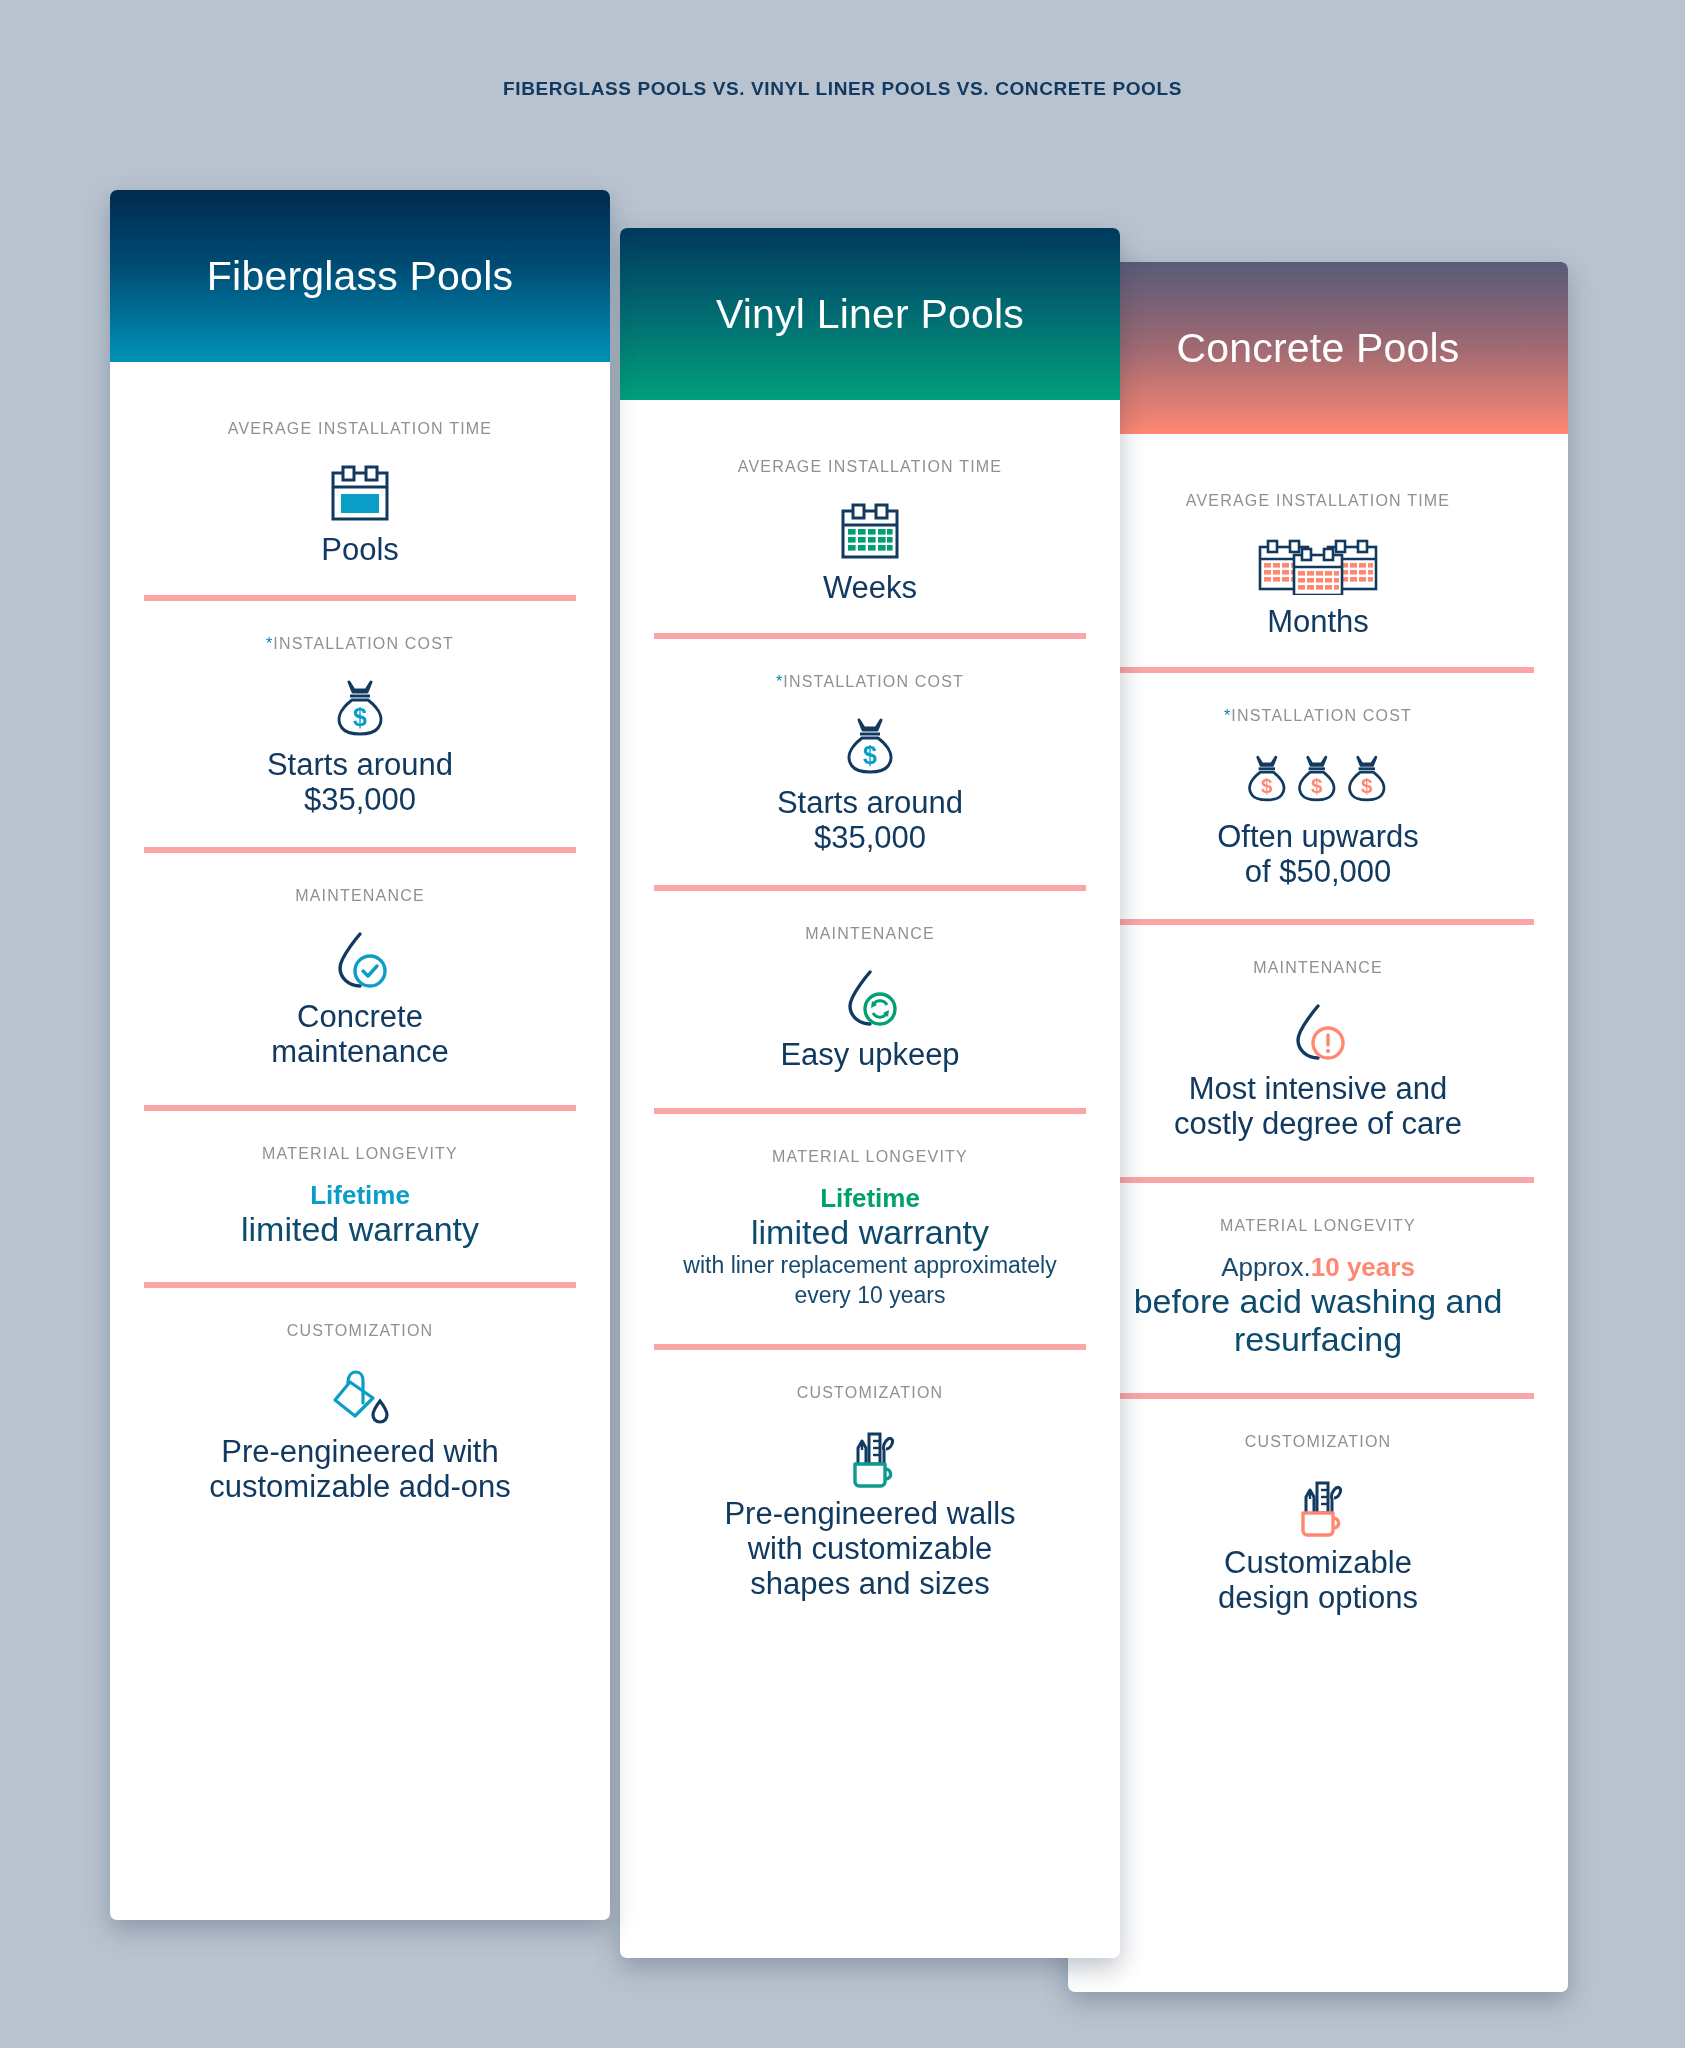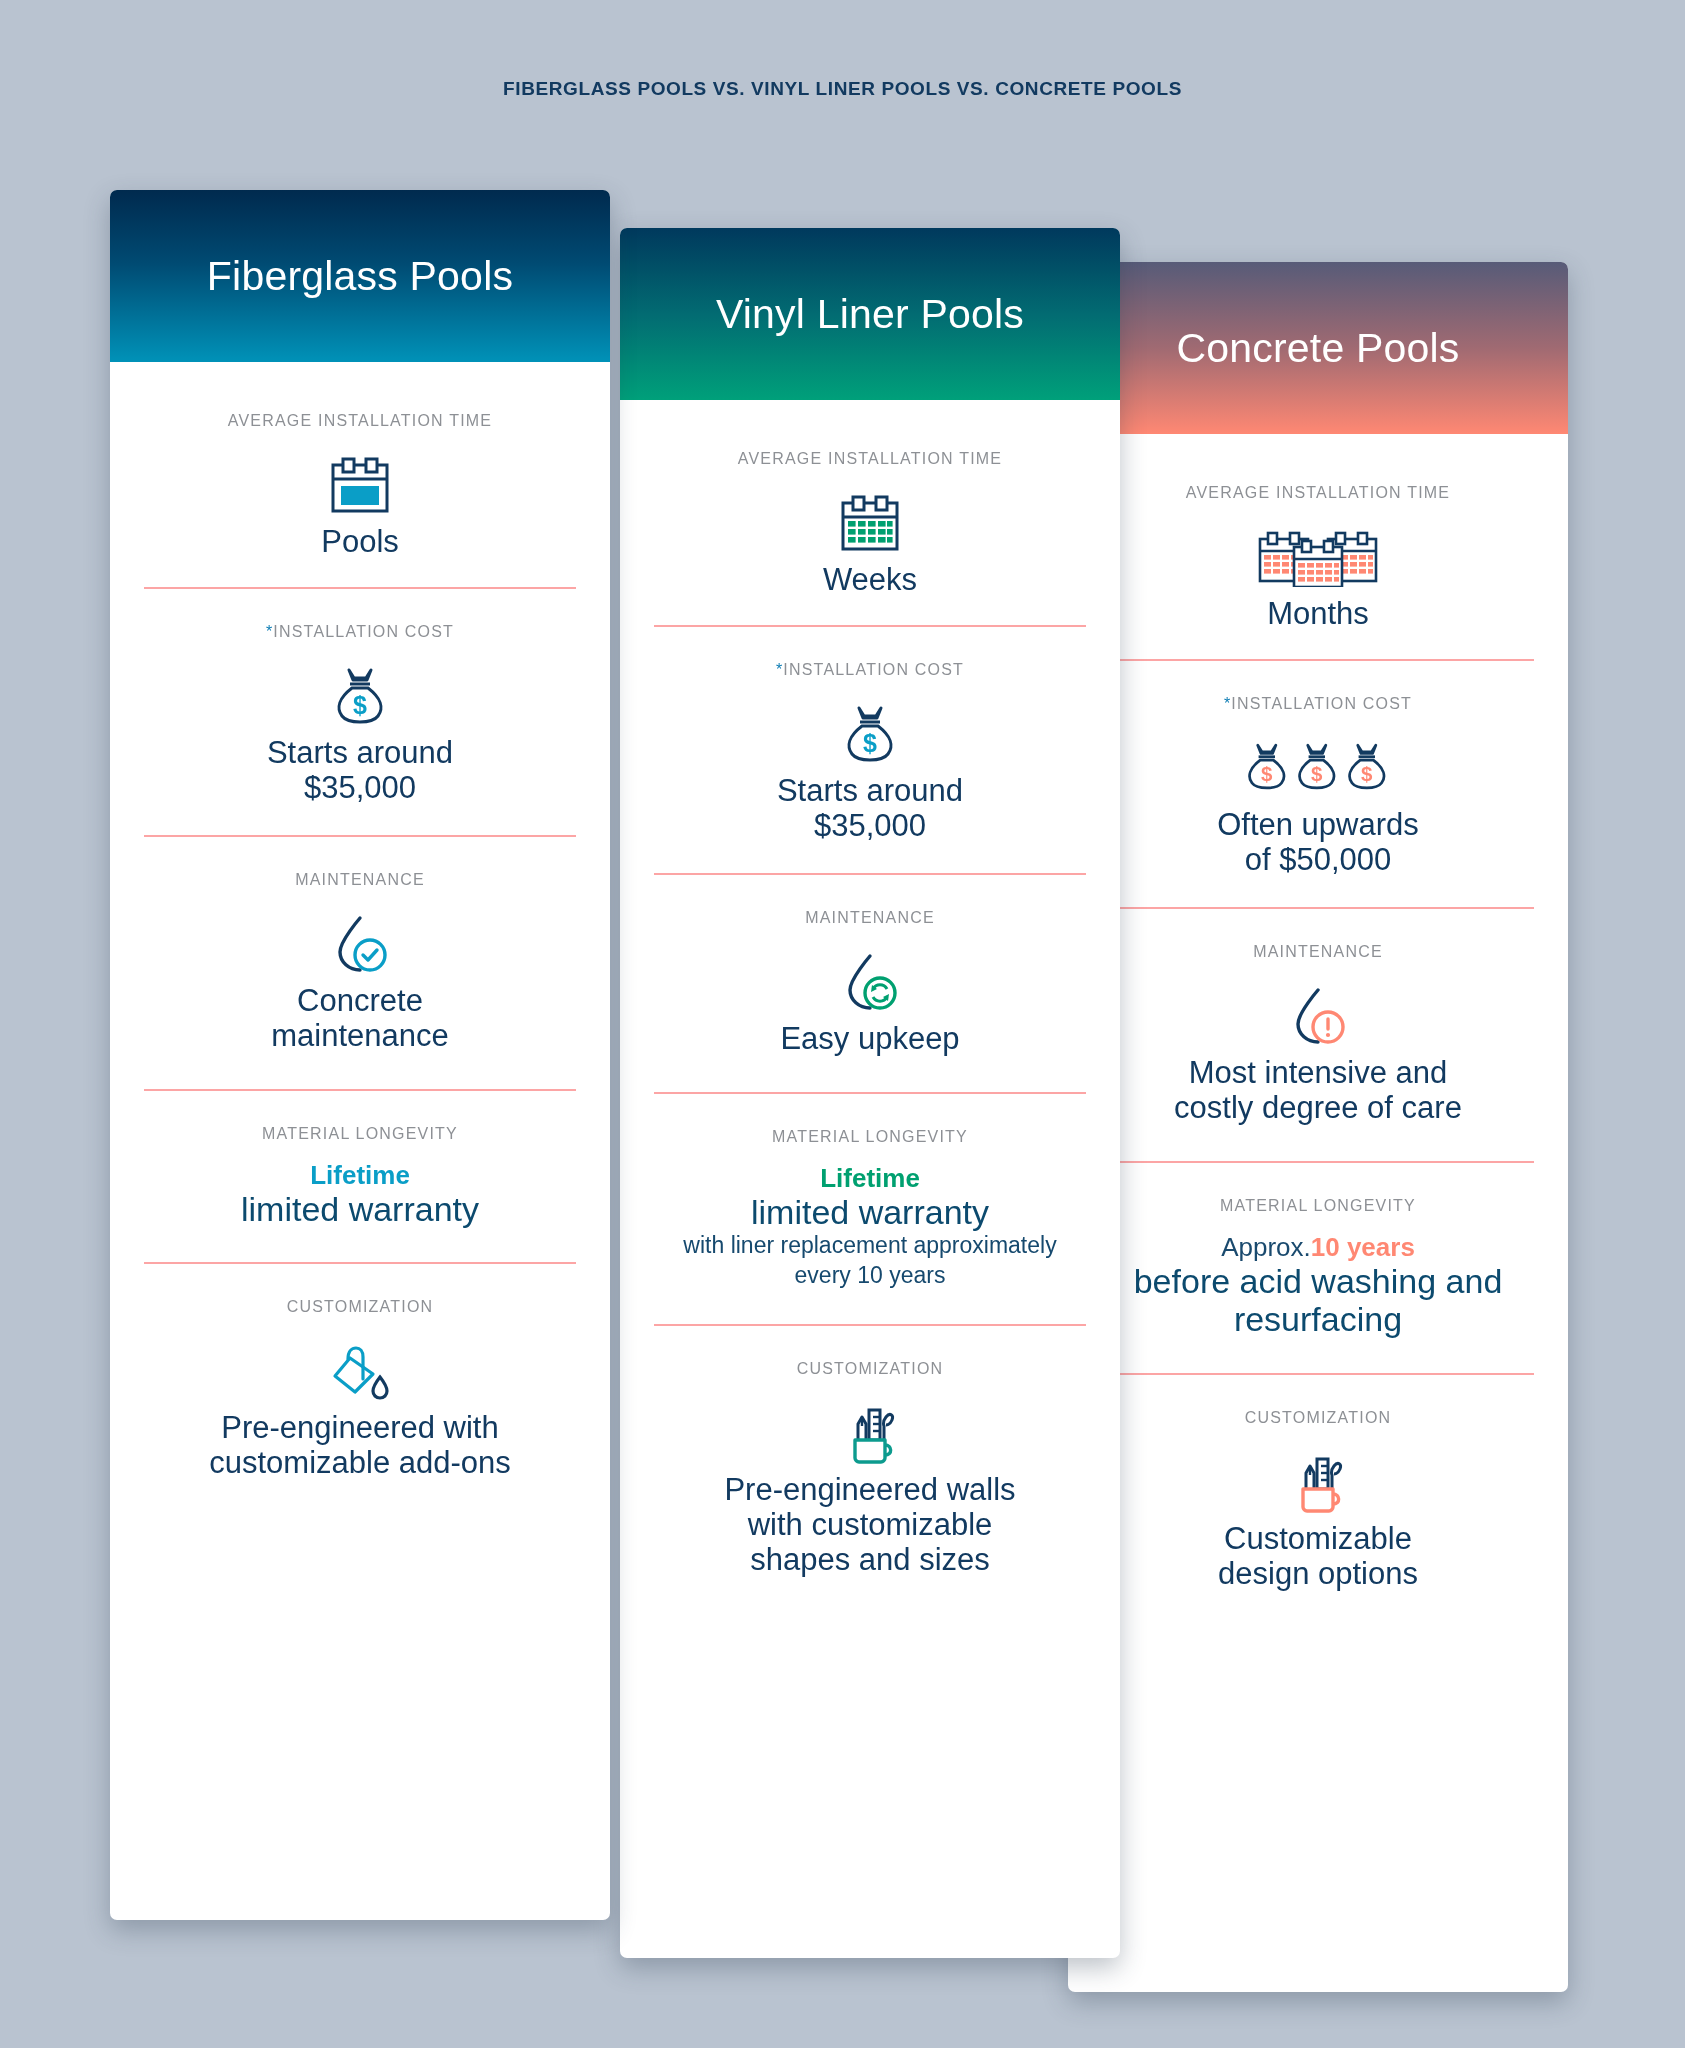--- a/index.html
+++ b/index.html
@@ -96,21 +96,21 @@
     flex-direction: column;
   }
 
   .section {
     display: flex;
     flex-direction: column;
     align-items: center;
     text-align: center;
   }
 
-  .section + .section { border-top: 2px solid #fca5a5; }
+  .section + .section { border-top: 6px solid #fca5a5; }
 
   .sec-label {
     font-size: 16px;
     letter-spacing: 1.2px;
     color: #8d9095;
     font-weight: 400;
     margin-bottom: 18px;
   }
   .sec-label .ast { color: #0e7db4; }
 
@@ -139,21 +139,21 @@
   .big-word { font-size: 26px; font-weight: bold; line-height: 1.1; }
   .big-cyan  { color: #0a9ec7; }
   .big-green { color: #00a070; }
   .big-coral { color: #ff8873; }
 
   .value-strong { font-size: 34px; font-weight: normal; color: #0c4a6e; line-height: 1.14; }
   .approx-line { line-height: 1.05; }
   .approx-small { font-size: 26px; color: #1a4a6e; font-weight: 400; }
 
   
-  .s-install    { padding: 50px 0 28px; }
+  .s-install    { padding: 50px 0 28px; margin-top: 8px; }
   .s-cost       { padding: 34px 0 30px; }
   .s-maint      { padding: 34px 0 36px; }
   .s-longevity  { padding: 34px 0 34px; }
   .s-custom     { padding: 34px 0 30px; }
 </style>
 </head>
 <body>
 
 <div class="page-title">FIBERGLASS POOLS VS. VINYL LINER POOLS VS. CONCRETE POOLS</div>
 

